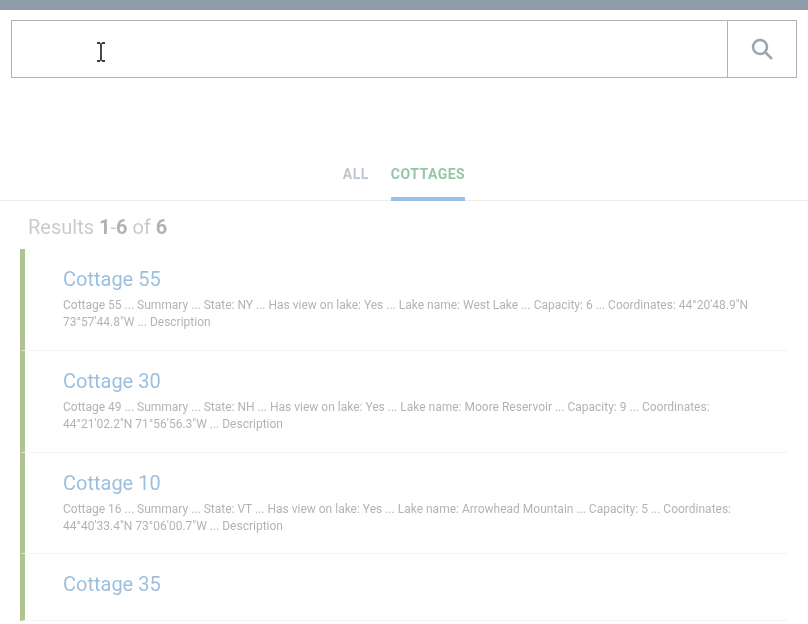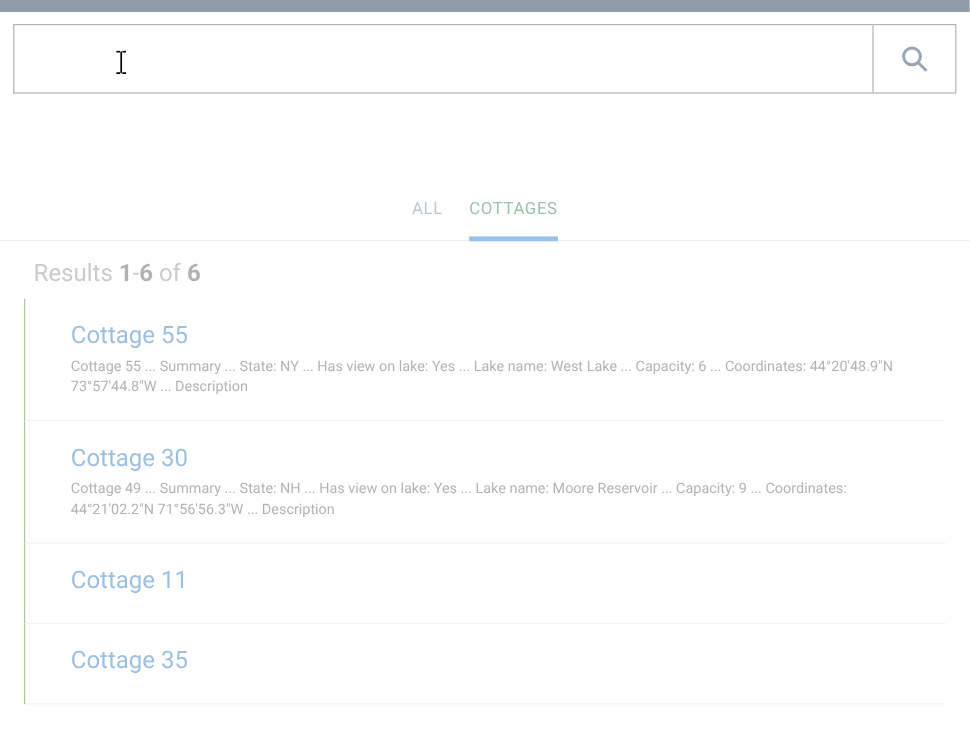--- a/index.html
+++ b/index.html
@@ -63,21 +63,21 @@
     .tabs-row {
       display: flex;
       justify-content: center;
       gap: 22px;
       margin-top: 78px;
       border-bottom: 1px solid #d8d8d8;
       padding: 0 20px;
     }
     .tab {
       font-size: 14px;
-      font-weight: 400;
+      font-weight: 700;
       letter-spacing: 0.5px;
       color: #6b8499;
       padding: 10px 0 18px 0;
       position: relative;
       cursor: pointer;
     }
     .tab.active {
       color: #15803d;
     }
     .tab.active::after {
@@ -95,21 +95,21 @@
     .results-count b {
       color: #555;
       font-weight: 700;
     }
     .result-list {
       padding: 0 20px;
     }
     .result-item {
       padding: 18px 20px 18px 38px;
       border-bottom: 1px solid #e6e6e6;
-      border-left: 1px solid #4d7c0f;
+      border-left: 5px solid #4d7c0f;
     }
     .result-title {
       color: #2472b8;
       font-size: 20px;
       font-weight: 400;
       cursor: pointer;
       margin-bottom: 6px;
     }
     .result-snippet {
       color: #555;
@@ -160,21 +160,22 @@
     <div class="result-title">Cottage 55</div>
     <div class="result-snippet">Cottage 55 ... Summary ... State: NY ... Has view on lake: Yes ... Lake name: West Lake ... Capacity: 6 ... Coordinates: 44°20'48.9"N 73°57'44.8"W ... Description</div>
   </div>
 
   <div class="result-item">
     <div class="result-title">Cottage 30</div>
     <div class="result-snippet">Cottage 49 ... Summary ... State: NH ... Has view on lake: Yes ... Lake name: Moore Reservoir ... Capacity: 9 ... Coordinates: 44°21'02.2"N 71°56'56.3"W ... Description</div>
   </div>
 
   <div class="result-item">
-    <div class="result-title">Cottage 11</div>
+    <div class="result-title">Cottage 10</div>
+    <div class="result-snippet">Cottage 16 ... Summary ... State: VT ... Has view on lake: Yes ... Lake name: Arrowhead Mountain ... Capacity: 5 ... Coordinates: 44°40'33.4"N 73°06'00.7"W ... Description</div>
   </div>
 
   <div class="result-item">
     <div class="result-title">Cottage 35</div>
 
   </div>
 
 </div>
 
 <div class="overlay-dim"></div>

